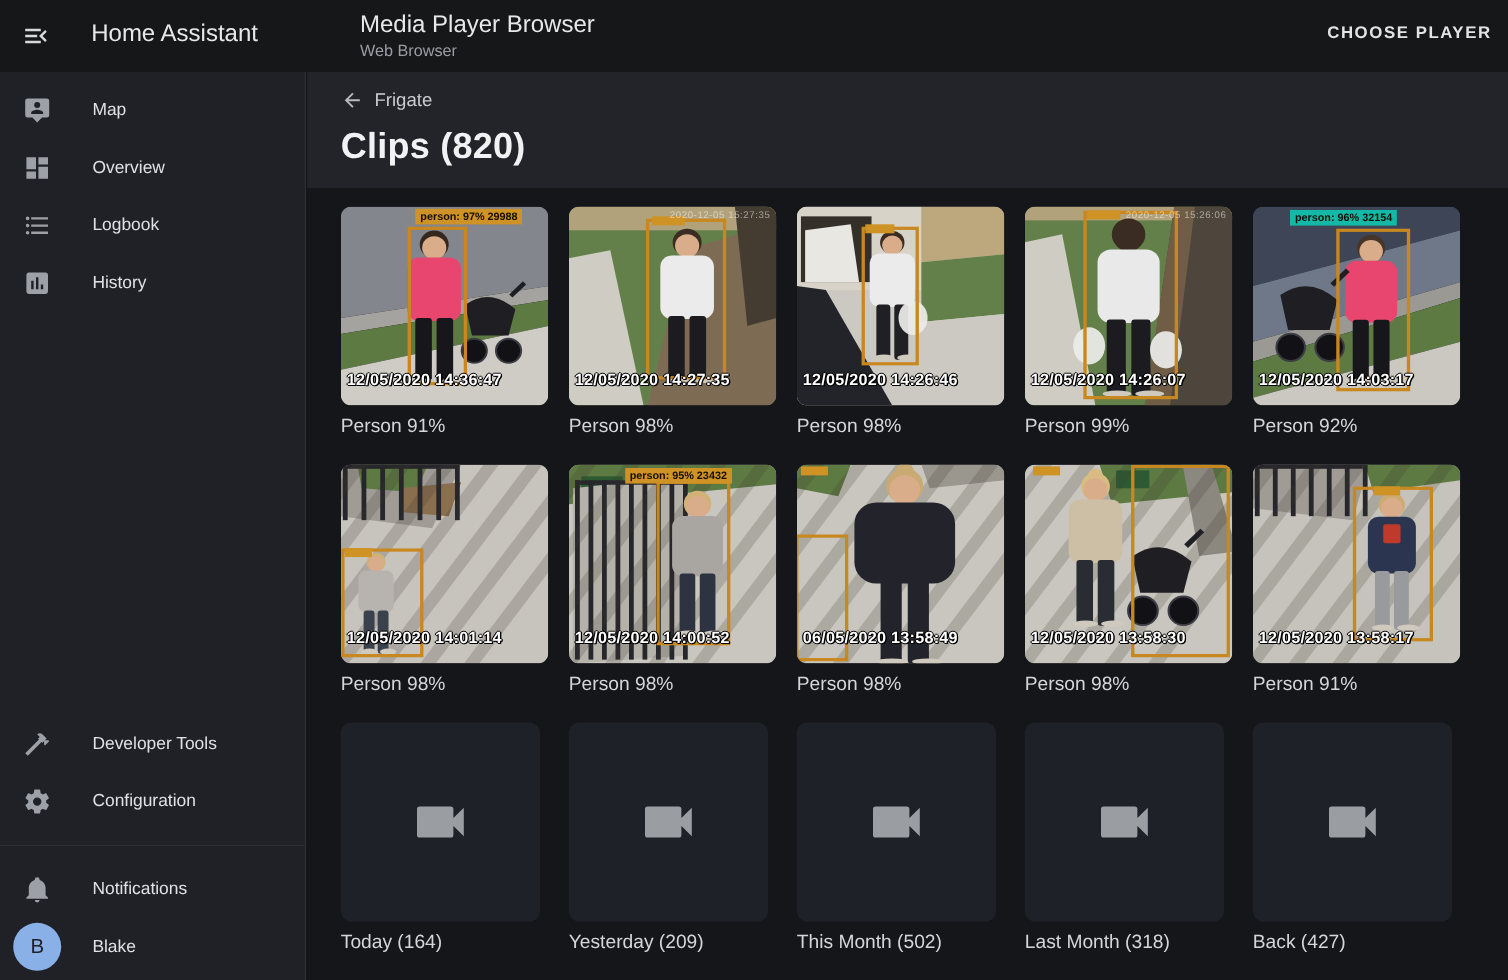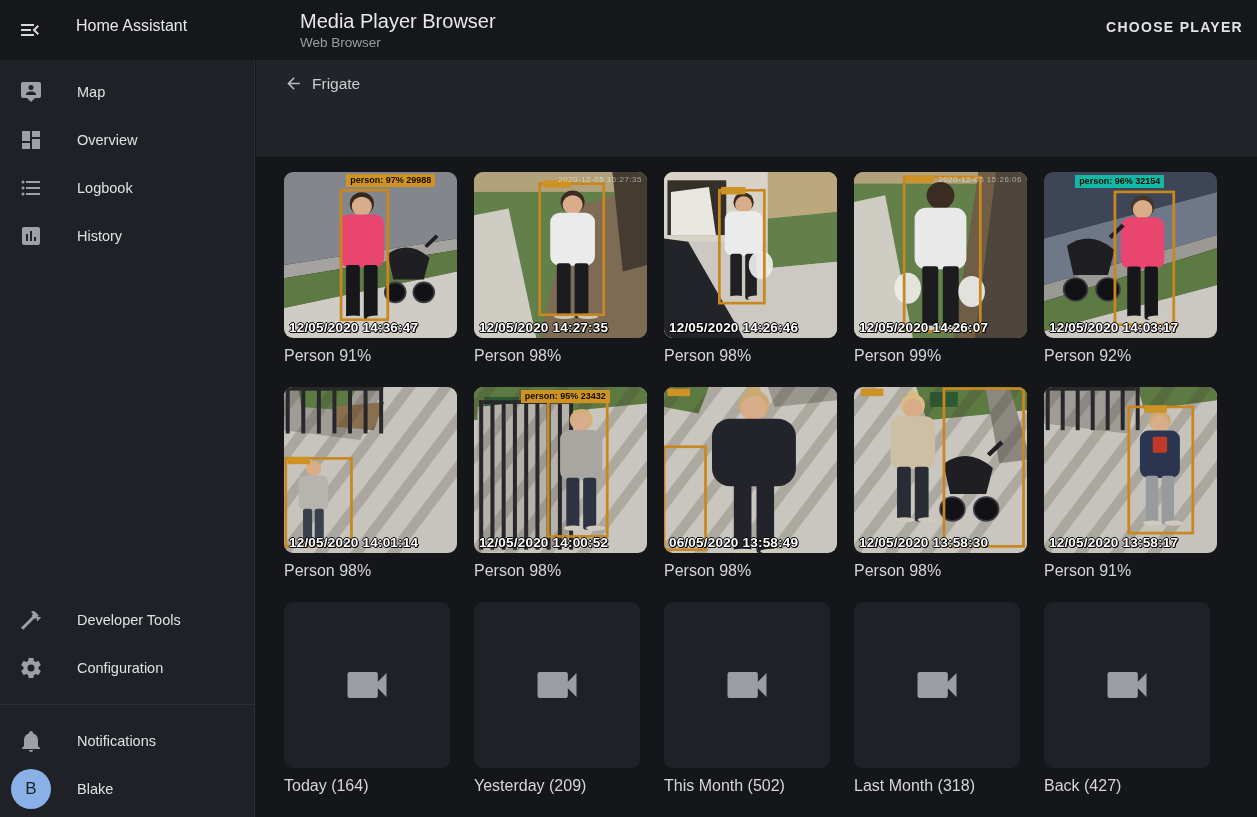--- a/index.html
+++ b/index.html
@@ -3,21 +3,21 @@
 <meta charset="utf-8">
 <style>
   * { margin:0; padding:0; box-sizing:border-box; }
   html,body { background:#000; }
   body { font-family:"Liberation Sans","DejaVu Sans",sans-serif; }
   .app { position:relative; width:1257px; height:817px; background:#15161a; overflow:hidden; }
 
   
   .appbar { position:absolute; top:0; left:0; width:1257px; height:60px; background:#161719; z-index:5; }
   .menu-btn { position:absolute; left:18px; top:18px; width:24px; height:24px; color:#d8d9db; cursor:pointer; }
-  .ha-title { position:absolute; left:76px; top:17px; font-size:16px; color:#e7e8ea; }
+  .ha-title { position:absolute; left:76px; top:17px; font-size:20px; color:#e7e8ea; }
   .media-head { position:absolute; left:300px; top:9px; }
   .media-head .t1 { font-size:20px; font-weight:500; color:#e7e8ea; line-height:24px; }
   .media-head .t2 { font-size:13.5px; color:#9a9da3; line-height:18px; margin-top:1px; }
   .choose-player { position:absolute; right:14px; top:19px; font-size:14px; font-weight:700; letter-spacing:1.3px; color:#e2e3e6; cursor:pointer; background:none; border:none; font-family:inherit; }
 
   
   .sidebar { position:absolute; top:60px; left:0; width:255px; height:757px; background:#1f2126; border-right:1px solid rgba(255,255,255,0.06); display:flex; flex-direction:column; padding:8px 0 4px 0; }
   .side-item { height:48px; margin:0 4px; border-radius:4px; display:flex; align-items:center; padding-left:15px; cursor:pointer; flex:none; }
   .side-item .side-icon { width:24px; height:24px; color:#9da0a6; flex:none; }
   .side-item .side-label { margin-left:34px; font-size:14.5px; font-weight:500; color:#dfe1e4; white-space:nowrap; }
@@ -36,21 +36,21 @@
   .breadcrumb { display:inline-flex; align-items:center; gap:9px; cursor:pointer; color:#cbccd0; }
   .breadcrumb .bc-icon { width:19px; height:19px; color:#b9babe; }
   .breadcrumb .bc-label { font-size:15.5px; }
   .page-title { margin-top:8px; font-size:30px; font-weight:700; color:#f1f2f4; letter-spacing:0.2px; }
   .scroll-area { height:660px; background:#15161a; overflow:hidden; }
   .grid { display:grid; grid-template-columns:repeat(5,166px); column-gap:24px; row-gap:22px; padding:15px 0 0 28px; }
   .cell { width:166px; cursor:pointer; }
   .thumb { position:relative; width:173px; height:166px; border-radius:9px; overflow:hidden; background:#101114; }
   .thumb svg.scene { position:absolute; inset:0; width:100%; height:100%; }
   .caption { margin-top:9px; font-size:16px; color:#d5d6d8; white-space:nowrap; }
-  .ts { position:absolute; left:5px; bottom:3px; font-size:13.5px; font-weight:700; color:#ffffff; letter-spacing:0.2px; white-space:nowrap;
+  .ts { position:absolute; left:5px; bottom:14px; font-size:13.5px; font-weight:700; color:#ffffff; letter-spacing:0.2px; white-space:nowrap;
         text-shadow:1px 0 0 #000,-1px 0 0 #000,0 1px 0 #000,0 -1px 0 #000,1px 1px 0 #000; }
   .det-label { position:absolute; font-size:9px; font-weight:700; color:#140e02; padding:1px 4px 2px 4px; white-space:nowrap; line-height:10px; }
   .camstamp { position:absolute; top:3px; right:5px; font-size:8px; color:rgba(255,255,255,0.5); letter-spacing:0.5px; }
   .folder-tile { position:relative; width:166px; height:166px; border-radius:9px; background:#1e2127; display:flex; align-items:center; justify-content:center; }
   .folder-tile .vid-icon { width:52px; height:52px; color:#9a9da2; }
 </style>
 </head>
 <body>
 
 <div class="app">
@@ -143,20 +143,21 @@
   <main class="content">
     <div class="content-header">
       <div class="breadcrumb">
         <span class="bc-icon">
           <svg class="mdi" viewBox="0 0 24 24">
               <path fill="currentColor" d="M20,11V13H8L13.5,18.5L12.08,19.92L4.16,12L12.08,4.08L13.5,5.5L8,11H20Z"></path>
             </svg>
         </span>
         <span class="bc-label">Frigate</span>
       </div>
+      <div class="page-title">Clips (820)</div>
     </div>
     <div class="scroll-area">
       <div class="grid" id="media-grid">
           <div class="cell">
     <div class="thumb">
               <svg class="scene" viewBox="0 0 100 100" preserveAspectRatio="none">
                 <polygon points="0,0 100,0 100,40 0,56" fill="#83868d"></polygon>
                 <polygon points="0,56 100,40 100,47 0,64" fill="#a5a3a0"></polygon>
                 <polygon points="0,64 100,47 100,60 0,82" fill="#5e7a43"></polygon>
                 <polygon points="0,82 100,60 100,100 0,100" fill="#cfccc5"></polygon>

